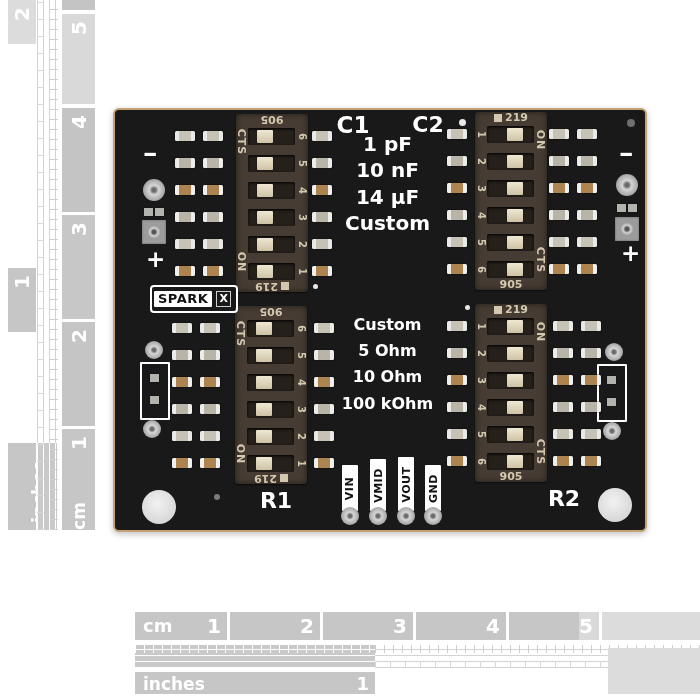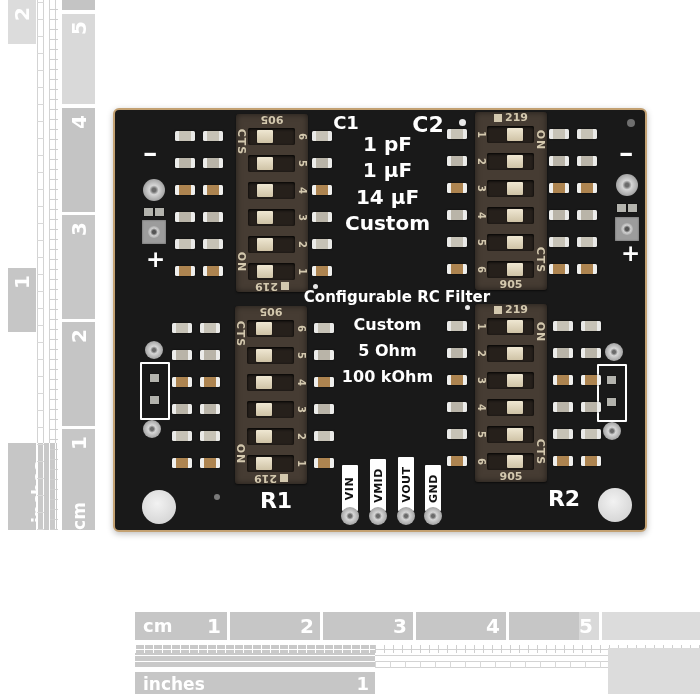--- a/index.html
+++ b/index.html
@@ -443,41 +443,45 @@
       <span class="num" style="top:68px">3</span>
       <span class="num" style="top:95px">4</span>
       <span class="num" style="top:122px">5</span>
       <span class="num" style="top:149px">6</span>
       <div class="vtext" style="top:142px;">CTS</div>
       <div class="code code-bottom">
           <span>905</span>
         </div>
     </div>
 
-    <div class="silk" style="left:207px;top:2px;width:48px;font-size:18px;">C1</div>
+    <div class="silk" style="left:214px;top:2px;width:48px;font-size:23px;">C1</div>
     <div class="silk" style="left:289px;top:2px;width:48px;font-size:22px;">C2</div>
 
     <div class="vallist" style="top:21px;">
       <div>1 pF</div>
-      <div>1 µF</div>
+      <div>10 nF</div>
       <div>14 µF</div>
       <div>Custom</div>
     </div>
 
-    <div class="silk" style="left:160px;top:178px;width:244px;font-size:15px;">Configurable RC Filter</div>
 
     <div class="vallist reslist" style="top:202px;">
       <div>Custom</div>
       <div>5 Ohm</div>
+      <div>10 Ohm</div>
       <div>100 kOhm</div>
     </div>
 
     <div class="silk" style="left:137px;top:378px;width:48px;font-size:22px;">R1</div>
     <div class="silk" style="left:425px;top:376px;width:48px;font-size:22px;">R2</div>
 
+    <div class="logo">
+      <span class="logo-spark">SPARK</span>
+      <span class="logo-x">X</span>
+    </div>
 
     <div class="pin-box" style="left:227px;top:355px;height:46px;">
       <span>VIN</span>
       </div>
     <div class="pin-box" style="left:255px;top:349px;height:52px;">
       <span>VMID</span>
       </div>
     <div class="pin-box" style="left:283px;top:347px;height:54px;">
       <span>VOUT</span>
       </div>

